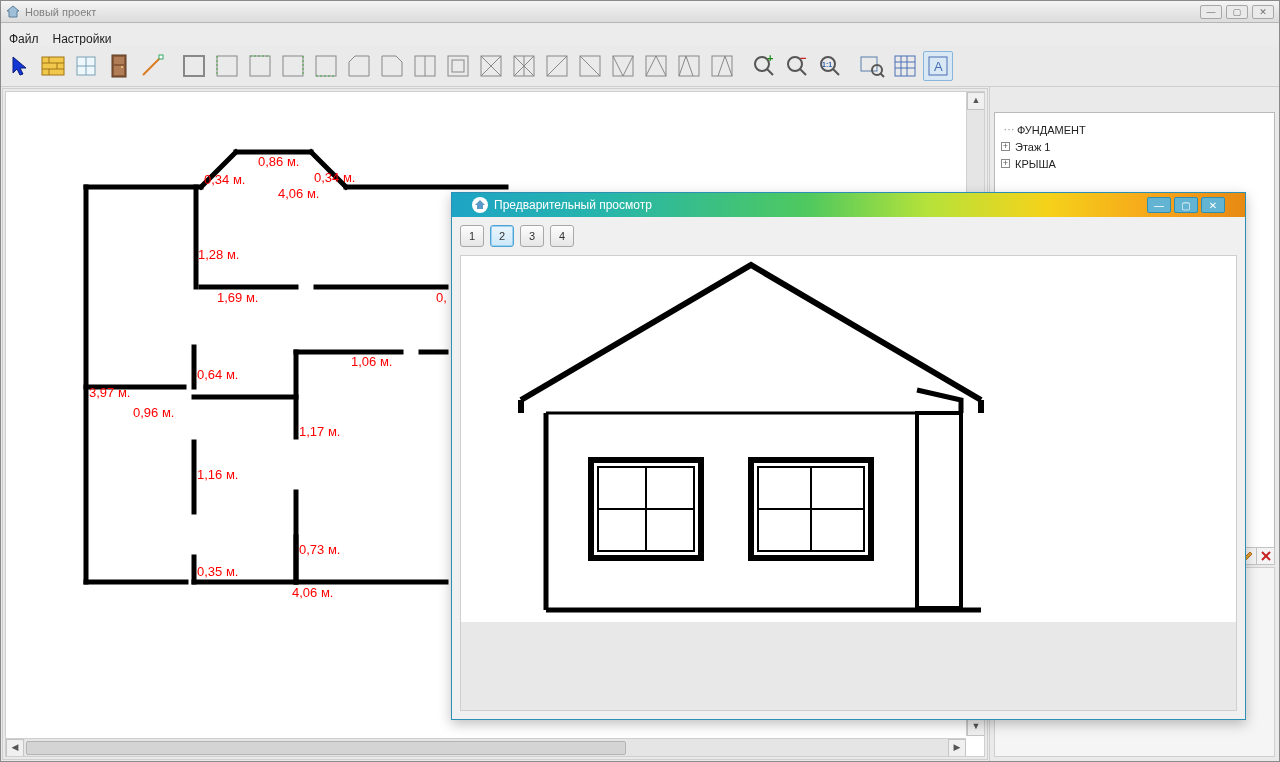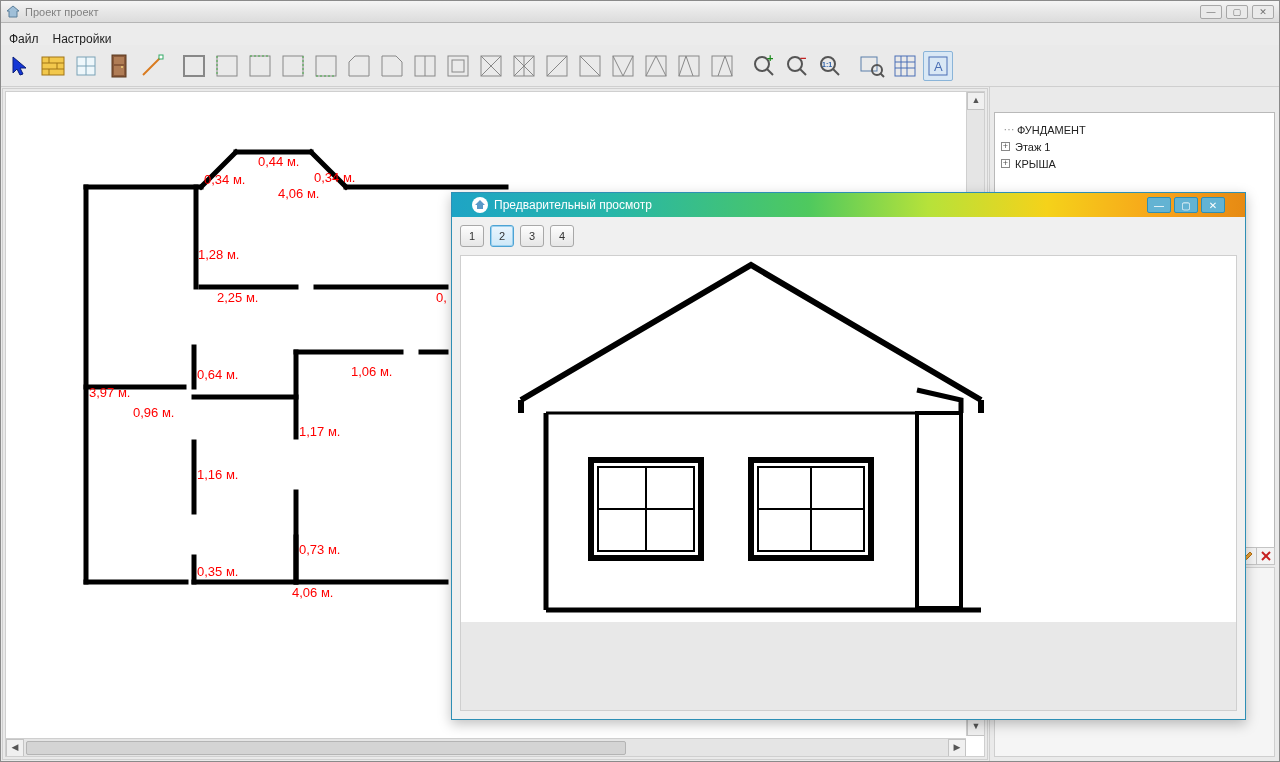--- a/index.html
+++ b/index.html
@@ -82,21 +82,21 @@
 <body>
 
 <div class="mainwin">
 
   <div class="titlebar">
     <span class="title-icon">
       <svg width="14" height="14">
           <polygon points="7,1 13,6 11,6 11,12 3,12 3,6 1,6" fill="#9fbfd8" stroke="#5b7f9a" stroke-width="1"></polygon>
         </svg>
     </span>
-    <span>Проект проект</span>
+    <span>Новый проект</span>
     <span class="titleflex"></span>
     <div class="win-btns">
       <div class="win-btn">—</div>
       <div class="win-btn">▢</div>
       <div class="win-btn">✕</div>
     </div>
   </div>
 
   <div class="menubar">
     <span class="menuitem">Файл</span>
@@ -325,29 +325,29 @@
             <line x1="415" y1="260" x2="440" y2="260"></line>
 
             <line x1="188" y1="350" x2="188" y2="420"></line>
             <line x1="290" y1="400" x2="290" y2="490"></line>
             <line x1="188" y1="465" x2="188" y2="490"></line>
             <line x1="188" y1="490" x2="440" y2="490"></line>
             <line x1="290" y1="445" x2="290" y2="490"></line>
           </g>
         </svg>
 
-        <div class="dim" style="left:252px; top:62px;">0,44 м.</div>
+        <div class="dim" style="left:252px; top:62px;">0,86 м.</div>
         <div class="dim" style="left:198px; top:80px;">0,34 м.</div>
         <div class="dim" style="left:308px; top:78px;">0,34 м.</div>
         <div class="dim" style="left:272px; top:94px;">4,06 м.</div>
         <div class="dim" style="left:192px; top:155px;">1,28 м.</div>
-        <div class="dim" style="left:211px; top:198px;">2,25 м.</div>
+        <div class="dim" style="left:211px; top:198px;">1,69 м.</div>
         <div class="dim" style="left:430px; top:198px;">0,</div>
         <div class="dim" style="left:191px; top:275px;">0,64 м.</div>
-        <div class="dim" style="left:345px; top:272px;">1,06 м.</div>
+        <div class="dim" style="left:345px; top:262px;">1,06 м.</div>
         <div class="dim" style="left:83px;  top:293px;">3,97 м.</div>
         <div class="dim" style="left:127px; top:313px;">0,96 м.</div>
         <div class="dim" style="left:293px; top:332px;">1,17 м.</div>
         <div class="dim" style="left:191px; top:375px;">1,16 м.</div>
         <div class="dim" style="left:293px; top:450px;">0,73 м.</div>
         <div class="dim" style="left:191px; top:472px;">0,35 м.</div>
         <div class="dim" style="left:286px; top:493px;">4,06 м.</div>
 
         <div class="vscroll">
           <div class="sbtn top">▲</div>

